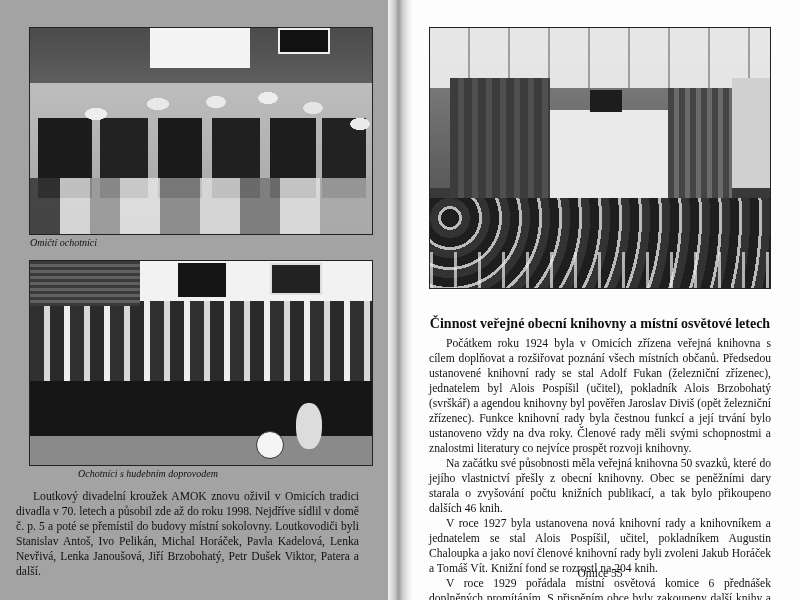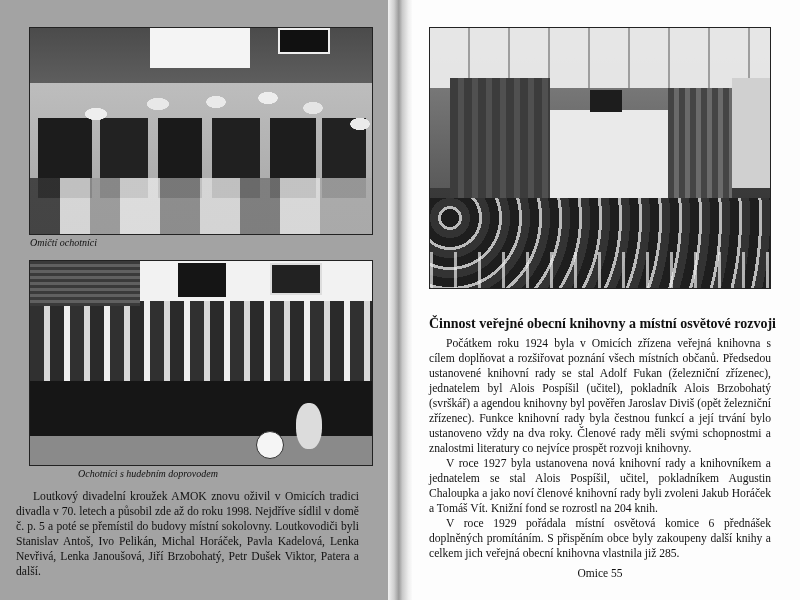--- a/index.html
+++ b/index.html
@@ -96,22 +96,23 @@
     <div class="ceiling"></div>
     <div class="curtain-l"></div>
     <div class="curtain-r"></div>
     <div class="stage"></div>
     <div class="stage-top"></div>
     <div class="wall-r"></div>
     <div class="audience"></div>
     <div class="chairs"></div>
   </div>
 
-  <div class="heading" style="left:17px;top:316px;width:342px;">Činnost veřejné obecní knihovny a místní osvětové rozvoji</div>
+  <div class="heading" style="left:17px;top:316px;width:342px;">Činnost veřejné obecní knihovny a místní osvětové letech</div>
 
   <div class="body-text" style="left:17px;top:336px;width:342px;">
     <p>Počátkem roku 1924 byla v Omicích zřízena veřejná knihovna s cílem doplňovat a rozšiřovat poznání všech místních občanů. Předsedou ustanovené knihovní rady se stal Adolf Fukan (železniční zřízenec), jednatelem byl Alois Pospíšil (učitel), pokladník Alois Brzobohatý (svrškář) a agendou knihovny byl pověřen Jaroslav Diviš (opět železniční zřízenec). Funkce knihovní rady byla čestnou funkcí a její trvání bylo ustanoveno vždy na dva roky. Členové rady měli svými schopnostmi a znalostmi literatury co nejvíce prospět rozvoji knihovny.</p>
+    <p>Na začátku své působnosti měla veřejná knihovna 50 svazků, které do jejího vlastnictví přešly z obecní knihovny. Obec se peněžními dary starala o zvyšování počtu knižních publikací, a tak bylo přikoupeno dalších 46 knih.</p>
     <p>V roce 1927 byla ustanovena nová knihovní rady a knihovníkem a jednatelem se stal Alois Pospíšil, učitel, pokladníkem Augustin Chaloupka a jako noví členové knihovní rady byli zvoleni Jakub Horáček a Tomáš Vít. Knižní fond se rozrostl na 204 knih.</p>
     <p>V roce 1929 pořádala místní osvětová komice 6 přednášek doplněných promítáním. S přispěním obce byly zakoupeny další knihy a celkem jich veřejná obecní knihovna vlastnila již 285.</p>
   </div>
 
   <div class="folio" style="left:128px;top:567px;">Omice 55</div>
 </div>
 
 </body></html>

